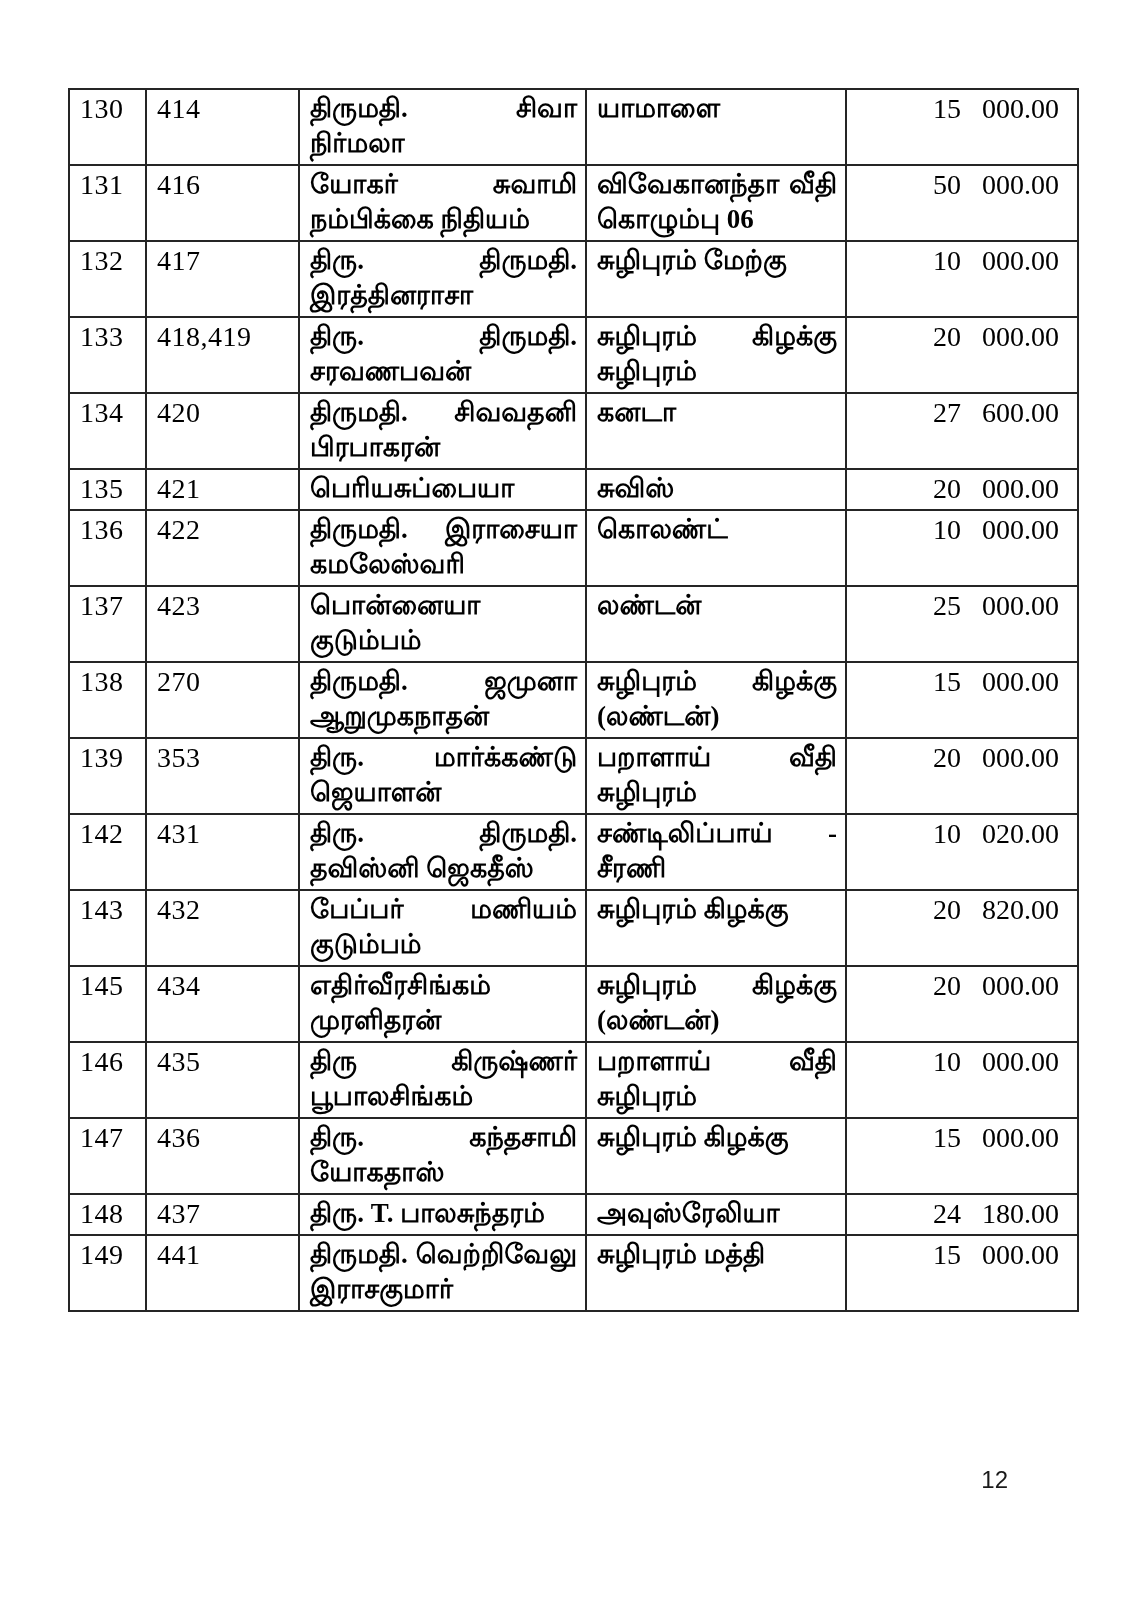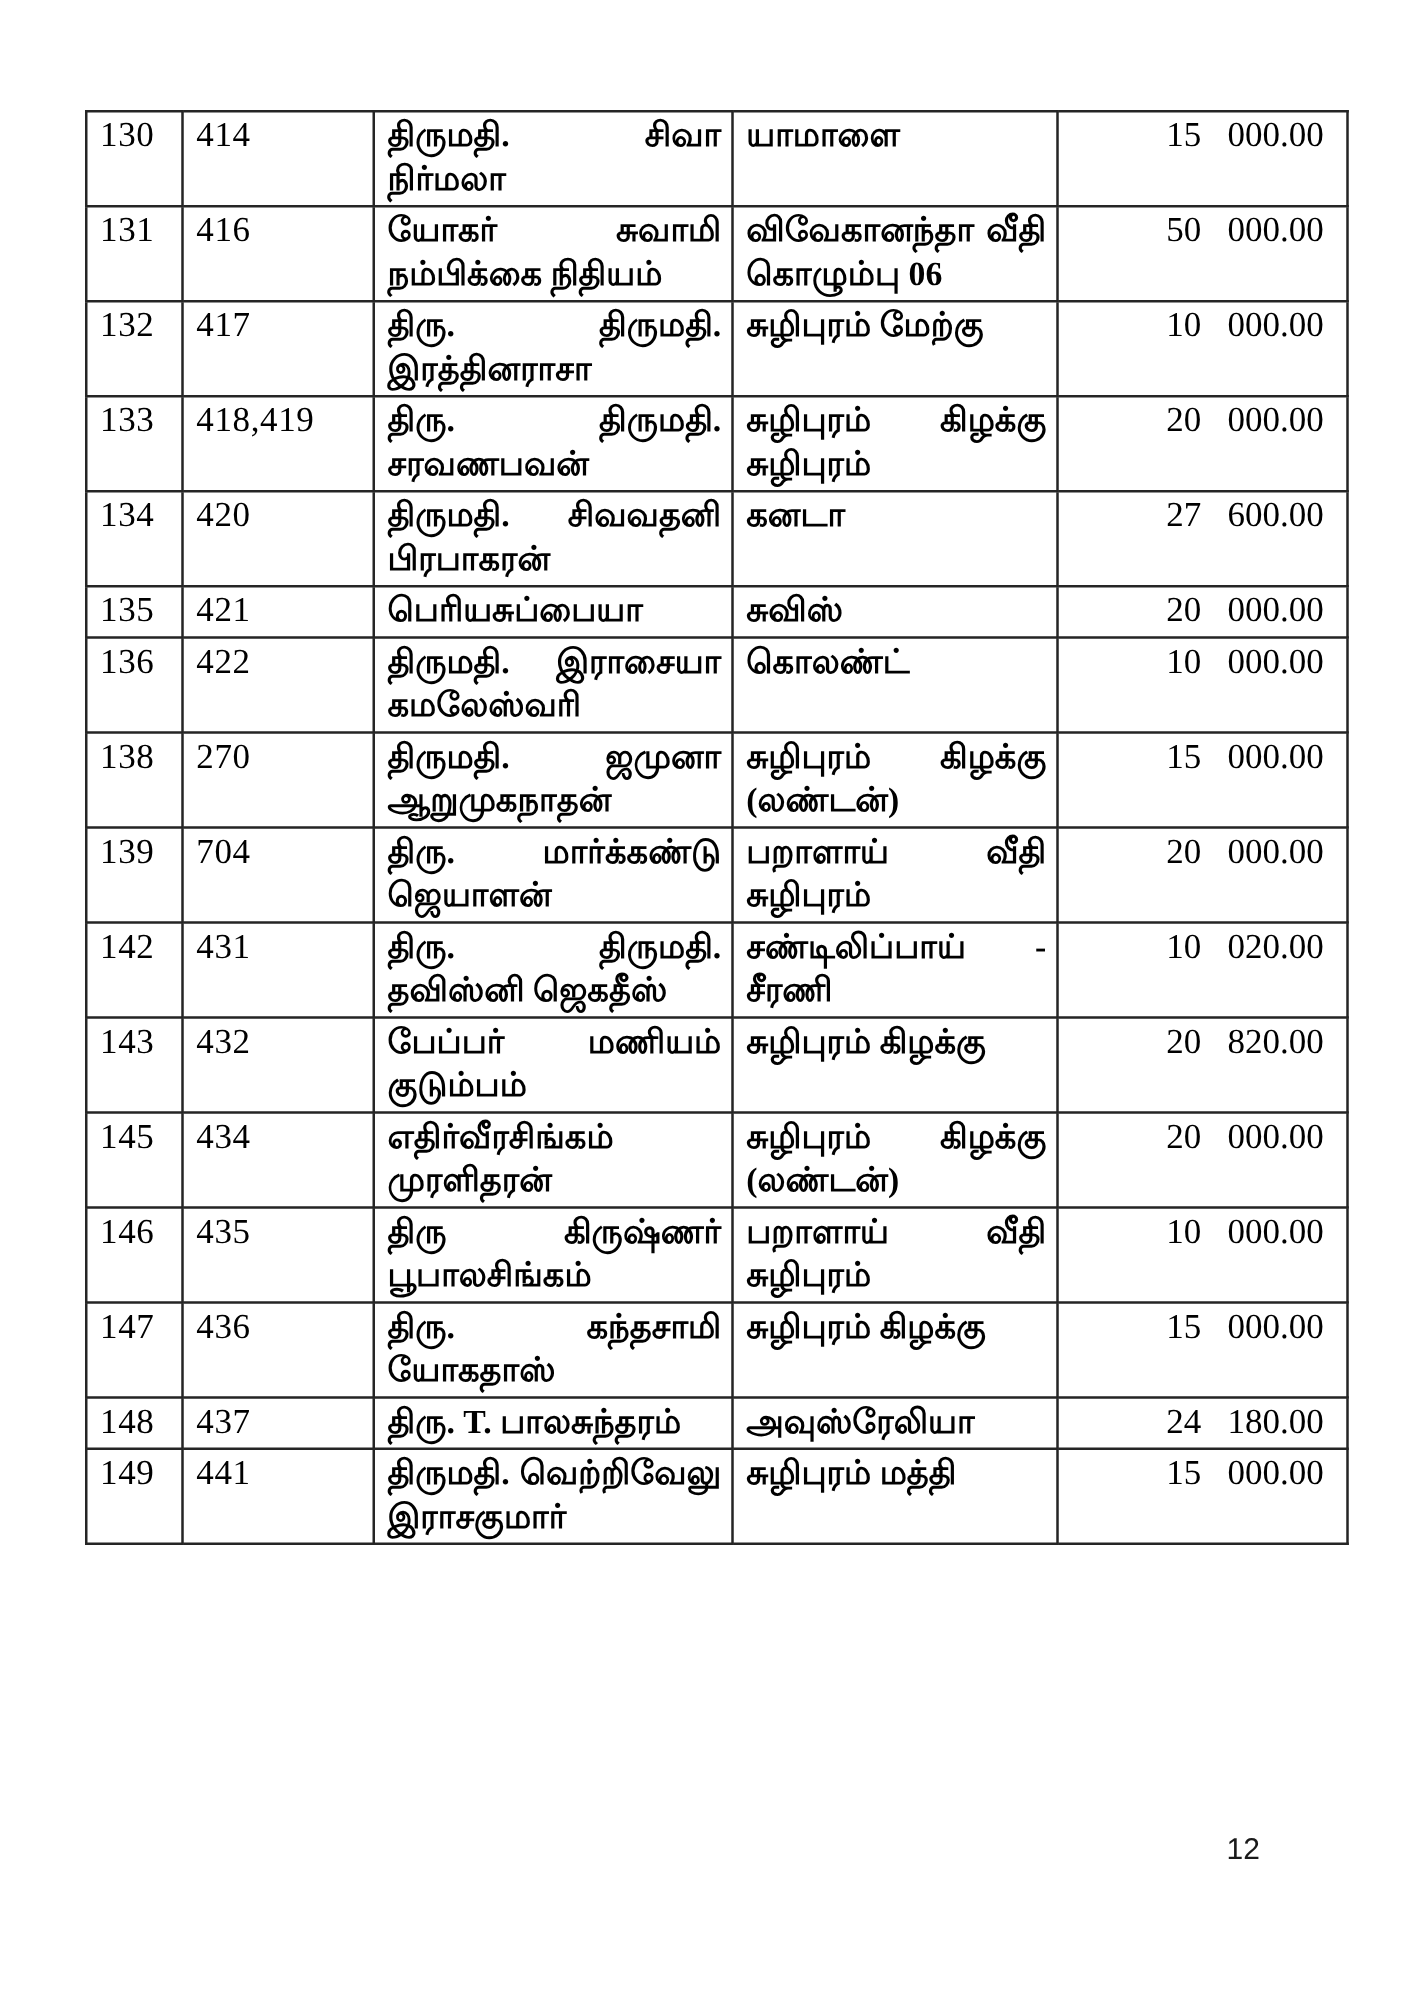--- a/index.html
+++ b/index.html
@@ -125,29 +125,36 @@
     <td class="amount">20 000.00</td>
   </tr>
         <tr>
     <td class="serial">136</td>
     <td class="receipt">422</td>
     <td class="name">திருமதி. இராசையா கமலேஸ்வரி</td>
     <td class="place">கொலண்ட்</td>
     <td class="amount">10 000.00</td>
   </tr>
         <tr>
+    <td class="serial">137</td>
+    <td class="receipt">423</td>
+    <td class="name">பொன்னையா குடும்பம்</td>
+    <td class="place">லண்டன்</td>
+    <td class="amount">25 000.00</td>
+  </tr>
+        <tr>
     <td class="serial">138</td>
     <td class="receipt">270</td>
     <td class="name">திருமதி. ஜமுனா ஆறுமுகநாதன்</td>
     <td class="place">சுழிபுரம் கிழக்கு (லண்டன்)</td>
     <td class="amount">15 000.00</td>
   </tr>
         <tr>
     <td class="serial">139</td>
-    <td class="receipt">704</td>
+    <td class="receipt">353</td>
     <td class="name">திரு. மார்க்கண்டு ஜெயாளன்</td>
     <td class="place">பறாளாய் வீதி சுழிபுரம்</td>
     <td class="amount">20 000.00</td>
   </tr>
         <tr>
     <td class="serial">142</td>
     <td class="receipt">431</td>
     <td class="name">திரு. திருமதி. தவிஸ்னி ஜெகதீஸ்</td>
     <td class="place">சண்டிலிப்பாய் - சீரணி</td>
     <td class="amount">10 020.00</td>

